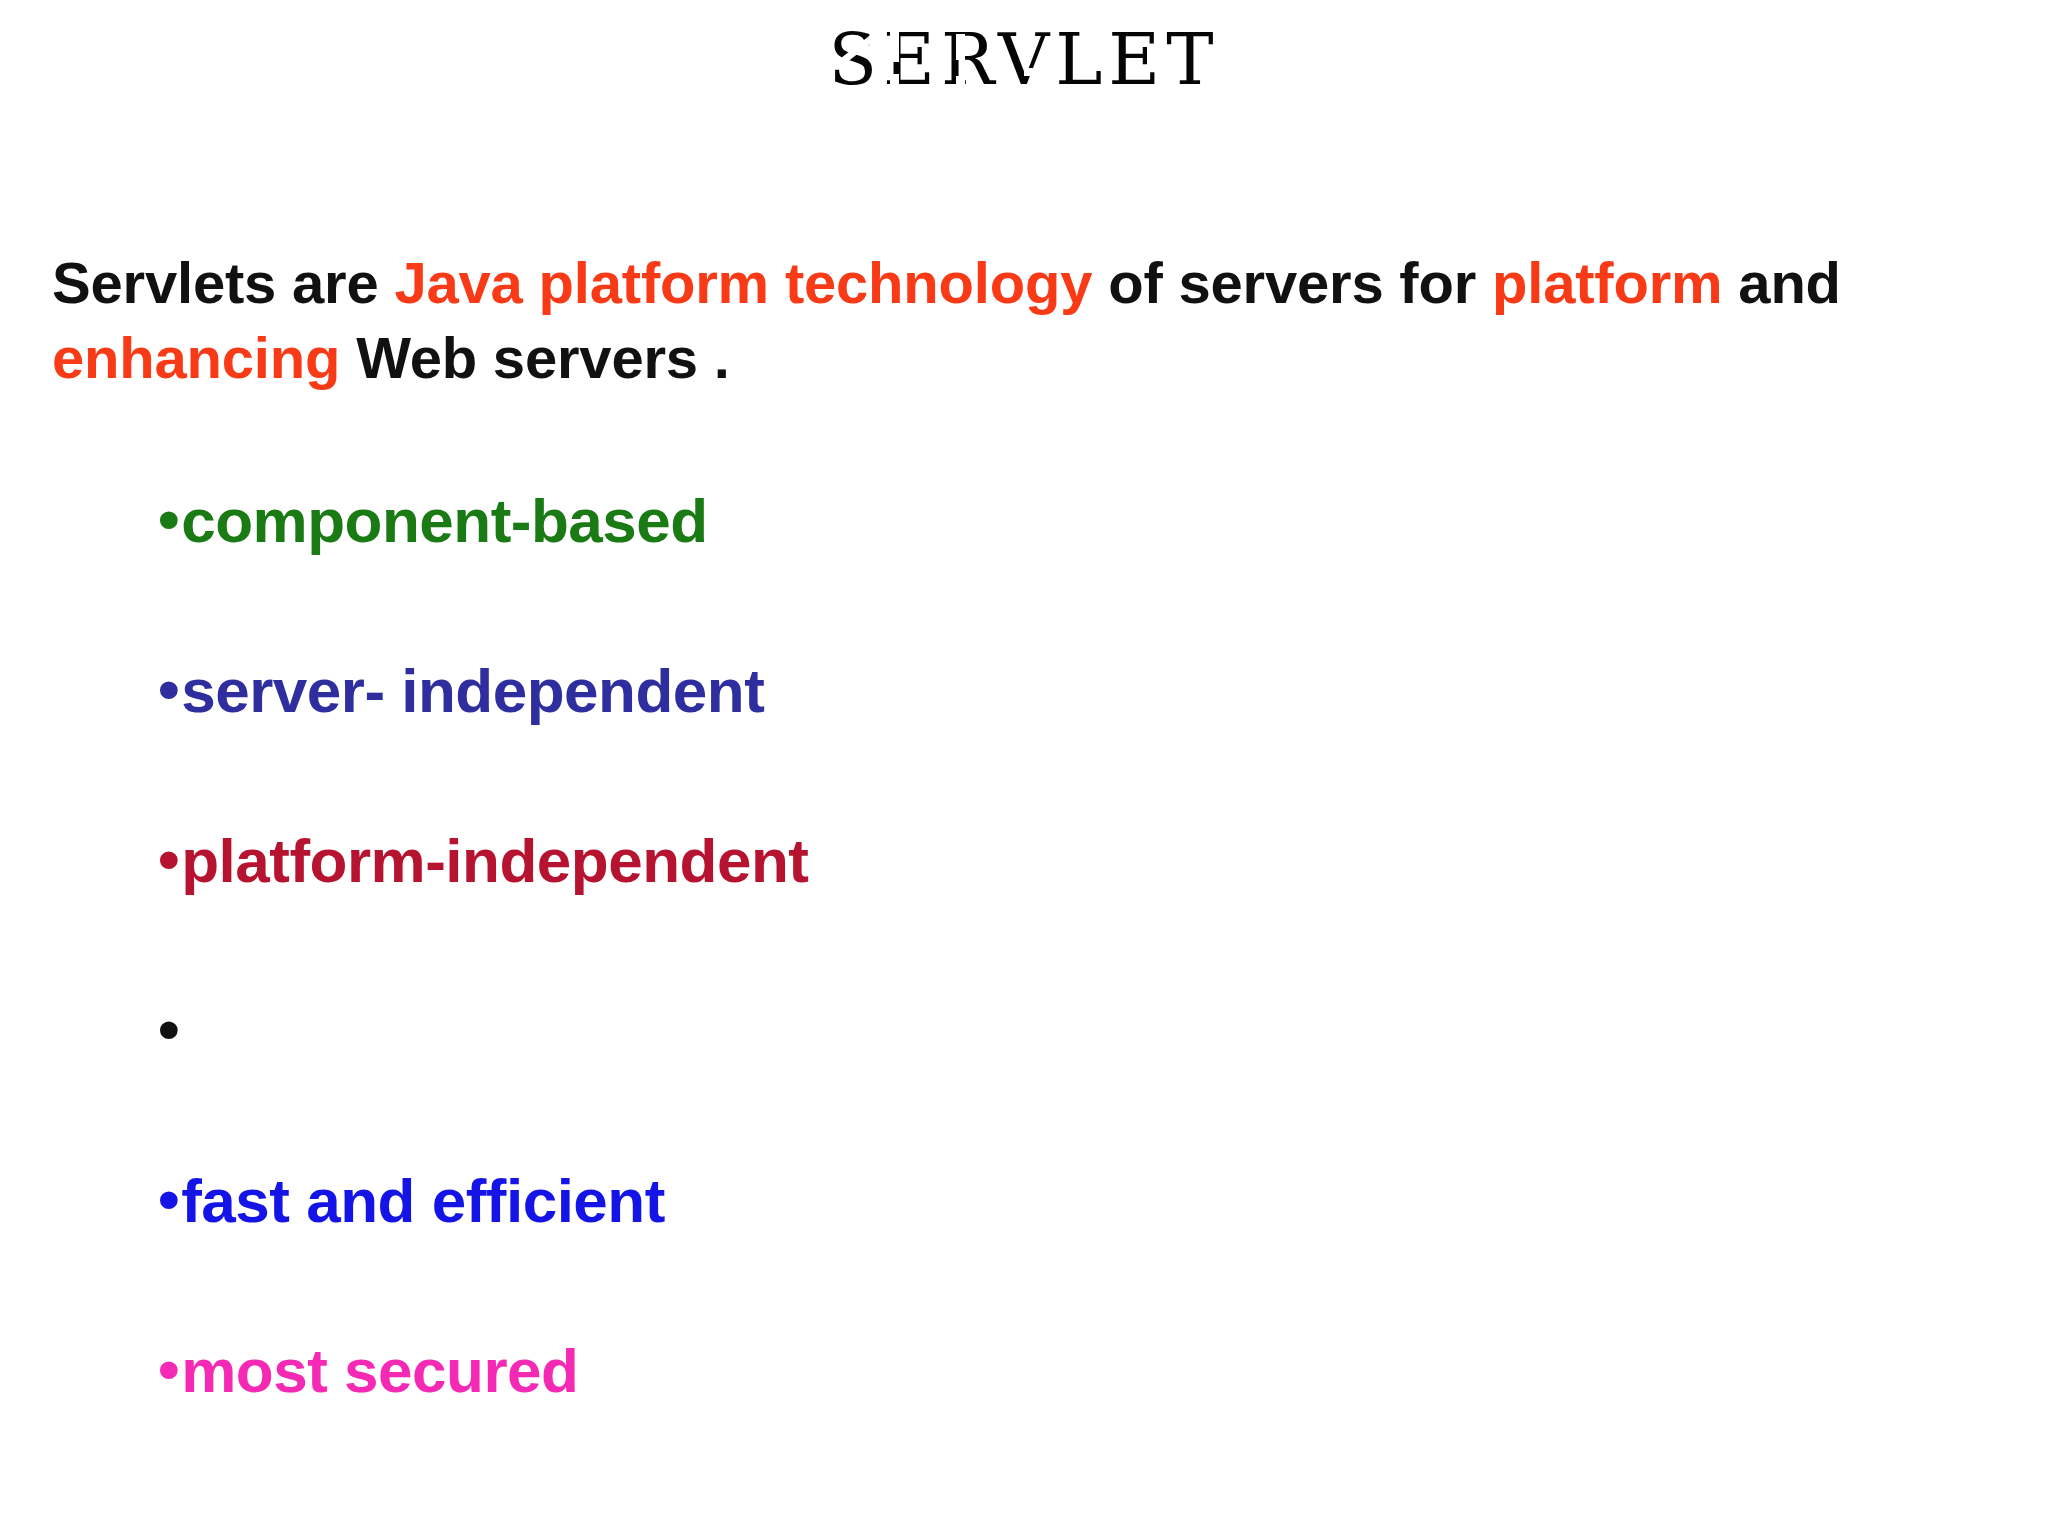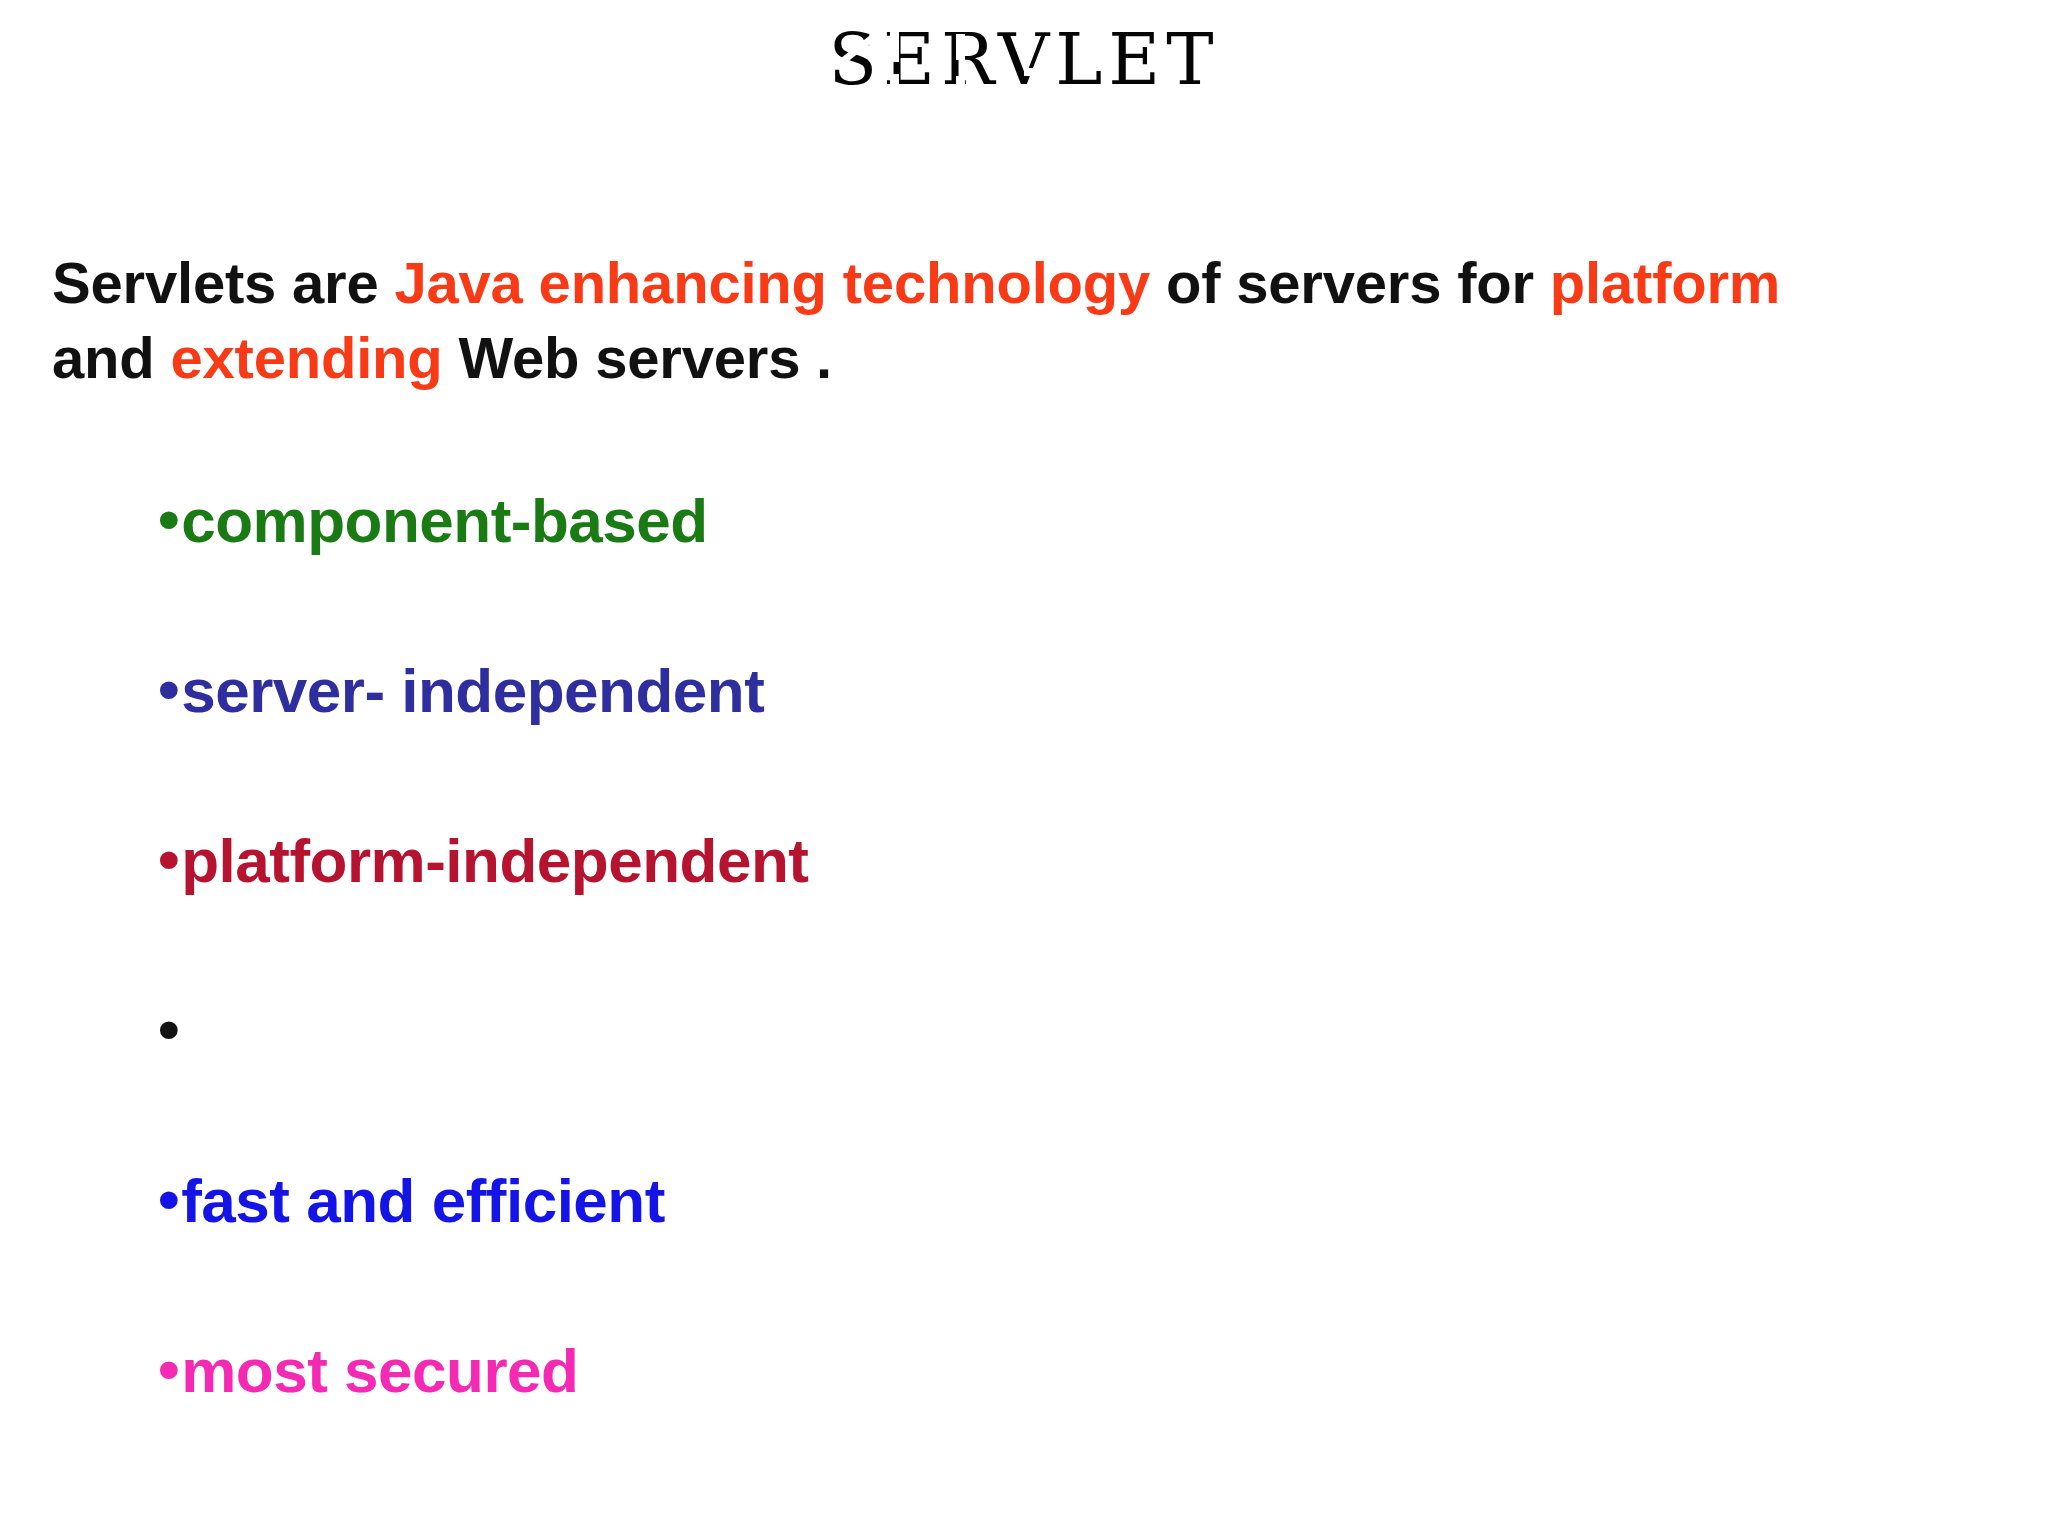--- a/index.html
+++ b/index.html
@@ -100,21 +100,21 @@
       <span class="brk" style="left:62px; top:56px; width:9px;  height:28px;"></span>
       <span class="brk" style="left:128px;top:16px; width:9px;  height:26px;"></span>
       <span class="brk" style="left:128px;top:58px; width:9px;  height:26px;"></span>
       <span class="brk" style="left:196px;top:50px; width:34px; height:8px;"></span>
       <span class="brk" style="left:262px;top:10px; width:9px;  height:22px;"></span>
       <span class="brk" style="left:330px;top:56px; width:9px;  height:28px;"></span>
       <span class="brk" style="left:392px;top:14px; width:9px;  height:26px;"></span>
     </span>
   </div>
 
-  <div class="lead"><span>Servlets are </span><span class="hl">Java enhancing technology</span><span> of servers for </span><span class="hl">platform</span><span> and </span><span class="hl">extending</span><span> Web servers .</span></div>
+  <div class="lead"><span>Servlets are </span><span class="hl">Java platform technology</span><span> of servers for </span><span class="hl">platform</span><span> and </span><span class="hl">enhancing</span><span> Web servers .</span></div>
 
   <div class="bullets">
 
     <div class="bullet-row" style="color: rgb(26, 122, 20);">
       <span class="bullet-dot">•</span>
       <span class="bullet-text">component-based</span>
     </div>
 
     <div class="bullet-row" style="color: rgb(46, 46, 158);">
       <span class="bullet-dot">•</span>

